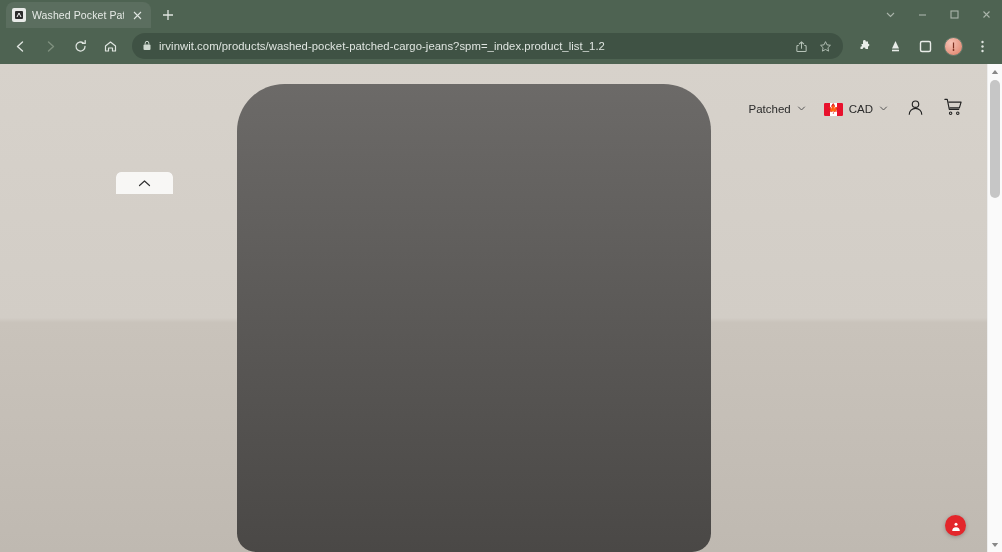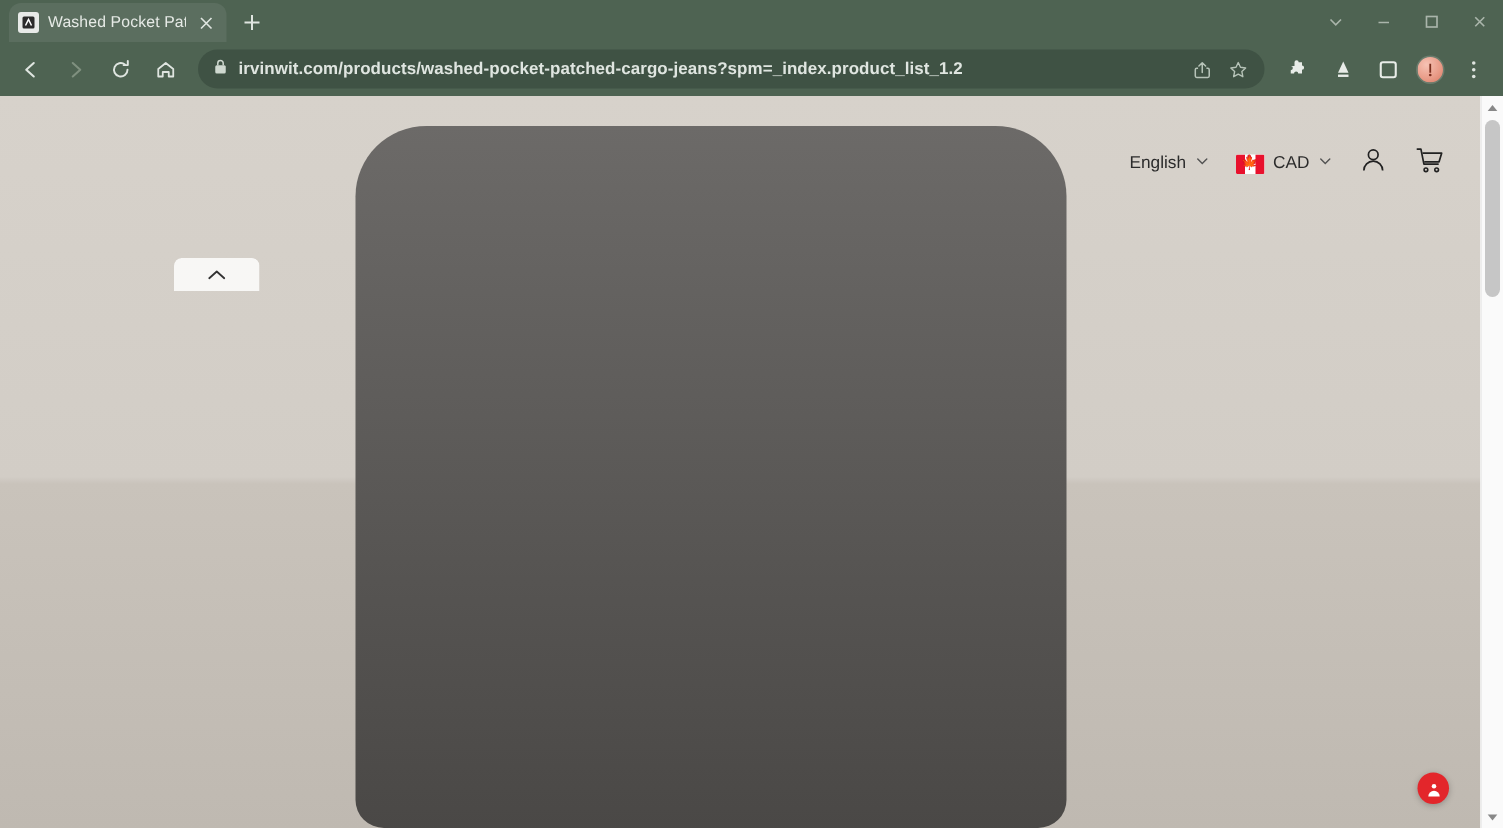--- a/index.html
+++ b/index.html
@@ -29,21 +29,21 @@
     font-size: 10.5px; color: #e6eae6; white-space: nowrap; overflow: hidden;
     flex: 1; letter-spacing: .1px;
   }
   .tab-close { width: 15px; height: 15px; display:flex; align-items:center; justify-content:center; flex:0 0 15px;}
   .newtab { width: 26px; height: 26px; display: flex; align-items: center; justify-content: center; margin-left: 4px; }
   .wincontrols { position: absolute; right: 0; top: 0; height: 28px; display: flex; align-items: center; }
   .wc { width: 32px; height: 28px; display: flex; align-items: center; justify-content: center; }
 
   .toolbar {
     height: 36px; background: #4e6352; display: flex; align-items: center;
-    padding: 0 6px; gap: 2px; flex: 0 0 36px; font-weight: bold;
+    padding: 0 6px; gap: 2px; flex: 0 0 36px;
   }
   .tb-btn { width: 28px; height: 28px; display: flex; align-items: center; justify-content: center; border-radius: 50%; }
   .omnibox {
     flex: 1; height: 26px; background: #3f5244; border-radius: 13px;
     display: flex; align-items: center; padding: 0 10px; gap: 7px; margin: 0 6px;
     position: relative;
   }
   .omnibox-url {
     font-size: 11.3px; color: #dfe5e0; white-space: nowrap; overflow: hidden; flex: 1;
     letter-spacing: .05px;
@@ -347,21 +347,21 @@
 
   <div class="viewport">
     <div class="page">
 
       <div class="announce">Free Shipping For Orders Over $39.99</div>
 
       <div class="site-header">
         <div class="logo">IRSUOER</div>
         <div class="hdr-right">
           <div class="lang">
-            <span>English</span>
+            <span>Patched</span>
             <span class="chev">
               <svg width="9" height="9" viewBox="0 0 9 9">
                   <path d="M1.5 3 L4.5 6 L7.5 3" stroke="#555" stroke-width="1" fill="none" stroke-linecap="round"></path>
                 </svg>
             </span>
           </div>
           <div class="curr">
             <span class="flag">
                 <span>🍁</span>
               </span>

